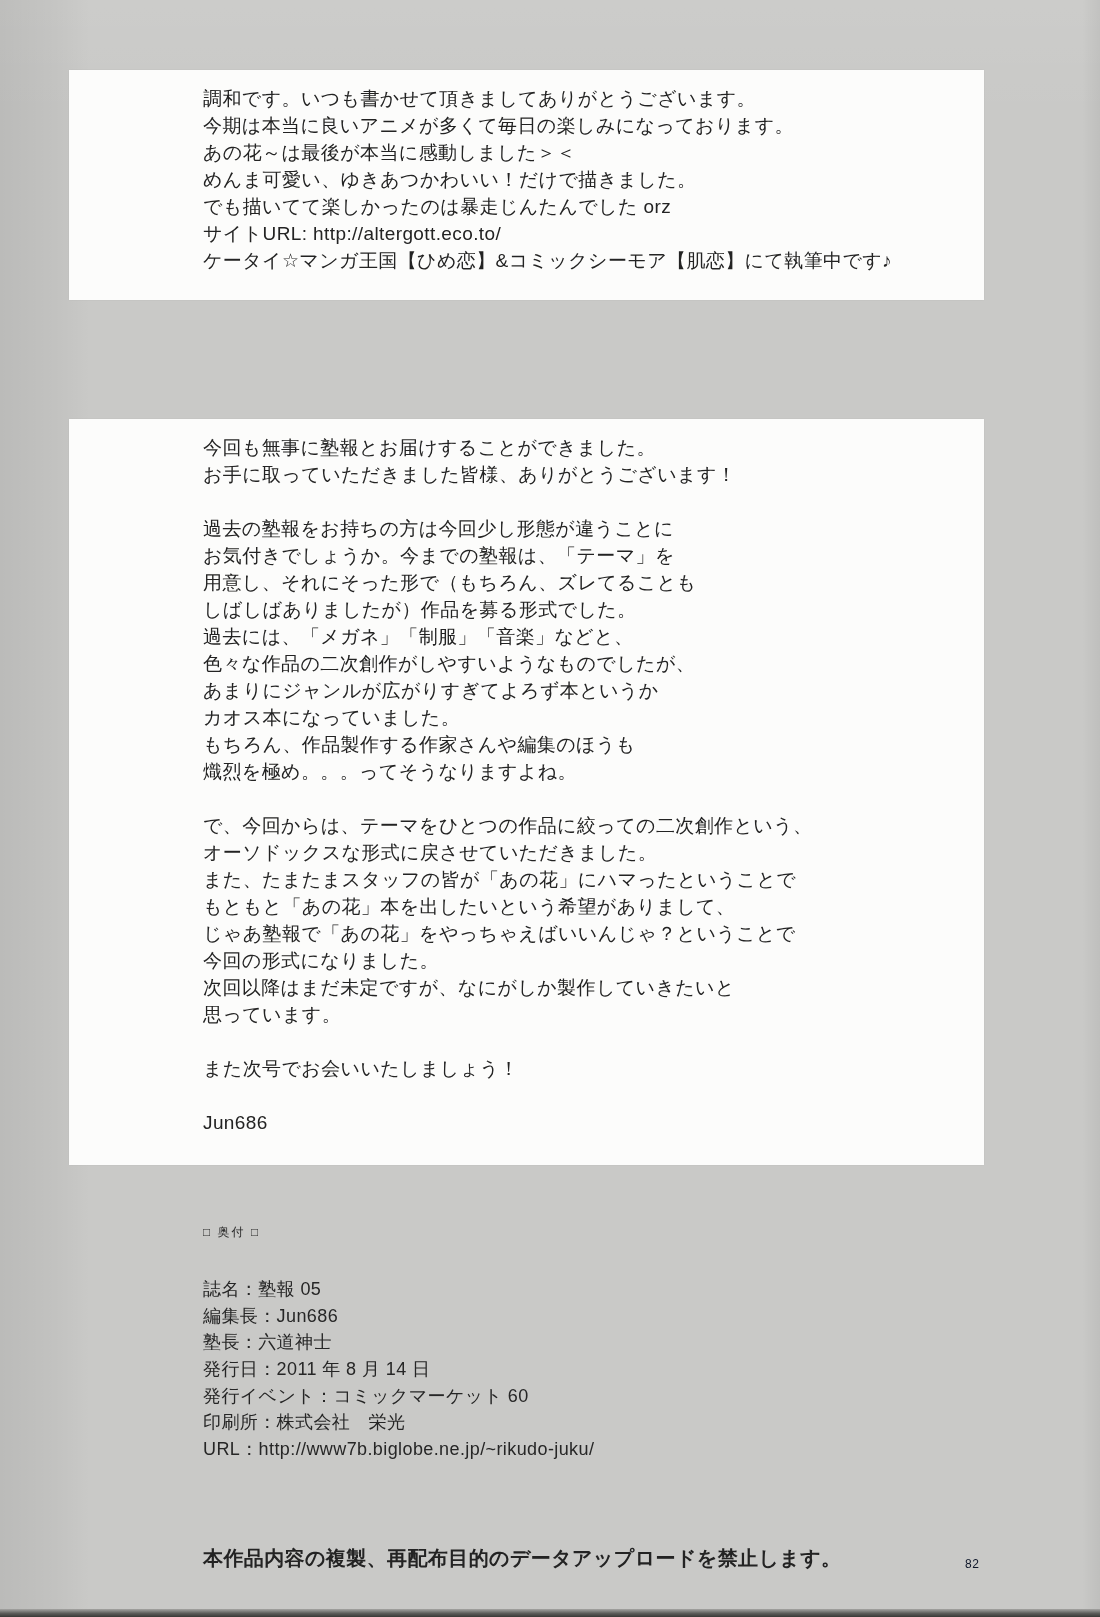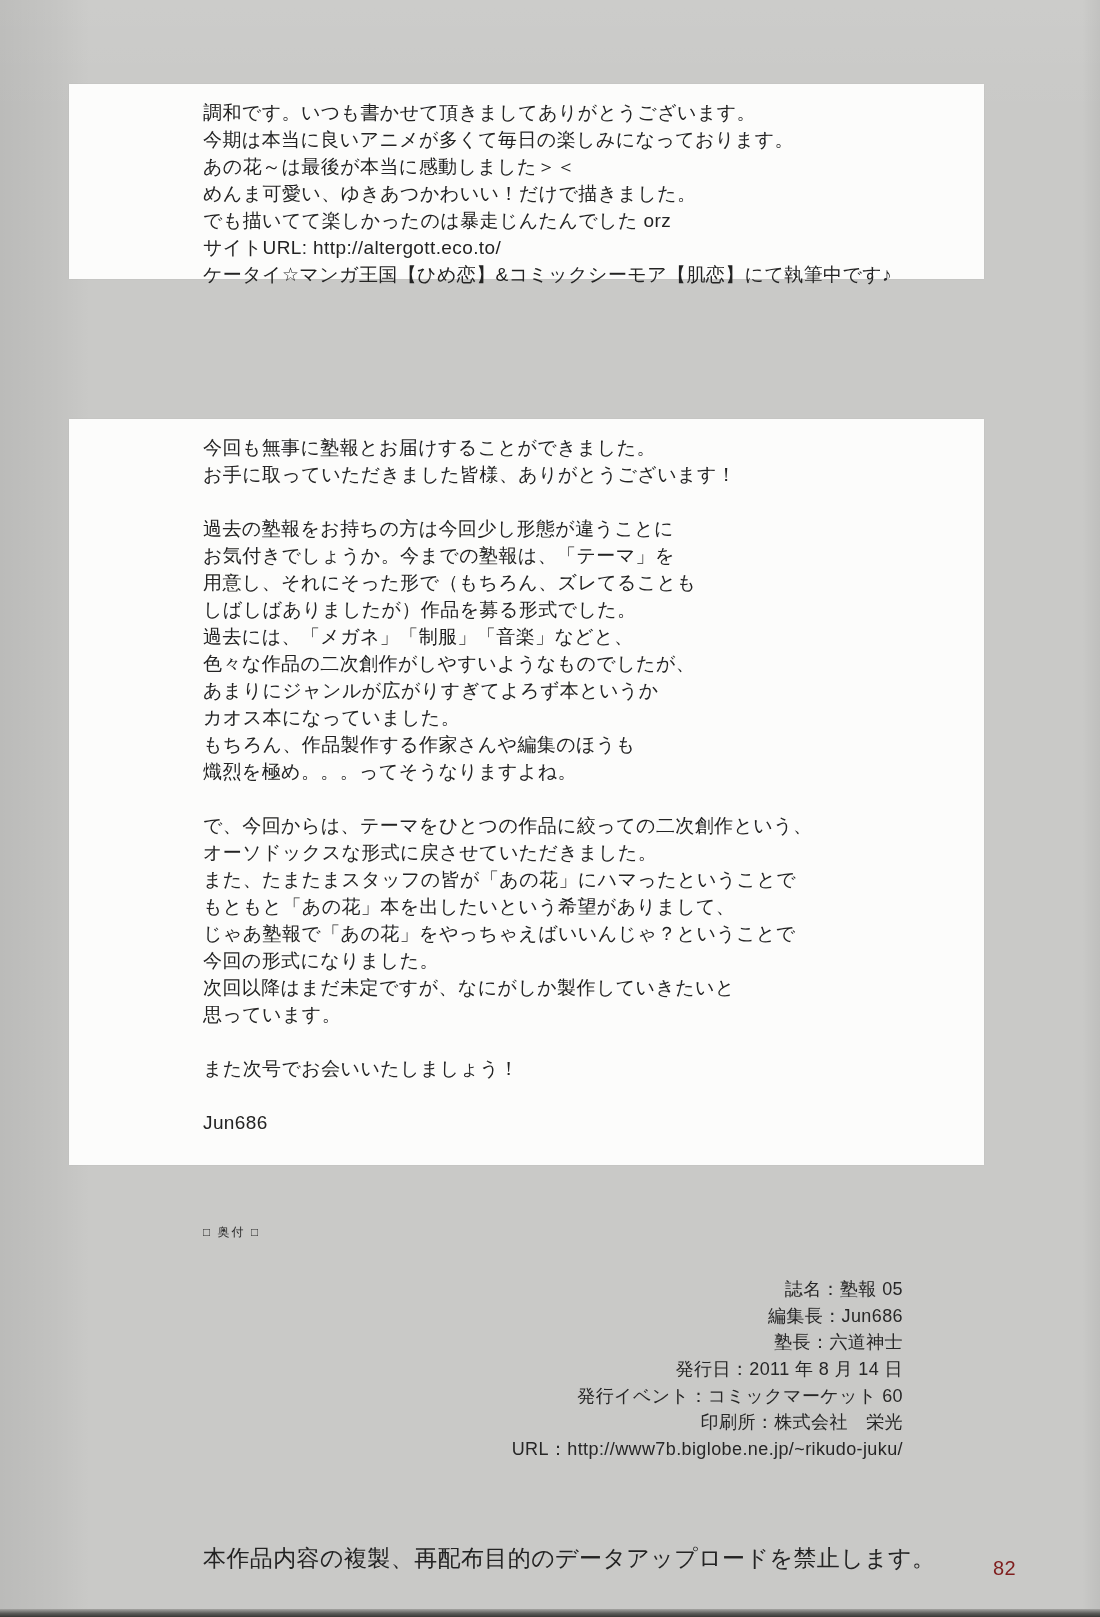--- a/index.html
+++ b/index.html
@@ -22,45 +22,45 @@
   }
   .bottom-scan-edge{
     position:absolute;left:0;bottom:0;width:1100px;height:8px;
     background:linear-gradient(180deg,#a5a5a3 0%,#5c5c5a 55%,#383836 100%);
   }
   .white-box{
     position:absolute;left:69px;width:915px;
     background:#fcfcfb;
     box-shadow:0 0 2px rgba(0,0,0,0.05);
   }
-  .box-comment{top:84px;height:195px;}
+  .box-comment{top:70px;height:230px;}
   .box-afterword{top:377px;height:746px;margin-top:42px;}
   .box-text{
     position:absolute;left:134px;top:15px;right:20px;
     font-size:19px;line-height:27px;
     letter-spacing:0.4px;
     white-space:pre-line;
     color:#232323;
   }
   .colophon{
     position:absolute;left:203px;top:1221px;width:700px;
   }
   .colophon-header{
     font-size:12px;line-height:22px;letter-spacing:2px;
     margin:0 0 33px 0;color:#2a2a2a;
   }
   .colophon-rows{font-size:18px;color:#262626;letter-spacing:0.4px;}
-  .colophon-row{line-height:26.7px;height:26.7px;white-space:pre;text-align:right;}
+  .colophon-row{line-height:26.7px;height:26.7px;white-space:pre;}
   .notice{
     position:absolute;left:203px;top:1547px;
-    font-size:23px;line-height:22px;letter-spacing:0.4px;color:#232323;
+    font-size:20px;line-height:22px;letter-spacing:0.4px;color:#232323;font-weight:bold;
   }
   .page-number{
-    position:absolute;left:993px;top:1557px;
-    font-size:20px;color:#7f1d1d;letter-spacing:0.5px;
+    position:absolute;left:965px;top:1557px;
+    font-size:12px;color:#0f172a;letter-spacing:0.5px;
   }
 </style>
 </head>
 <body>
 
 <div class="page">
 
   <div class="white-box box-comment">
     <div class="box-text">調和です。いつも書かせて頂きましてありがとうございます。
 今期は本当に良いアニメが多くて毎日の楽しみになっております。

